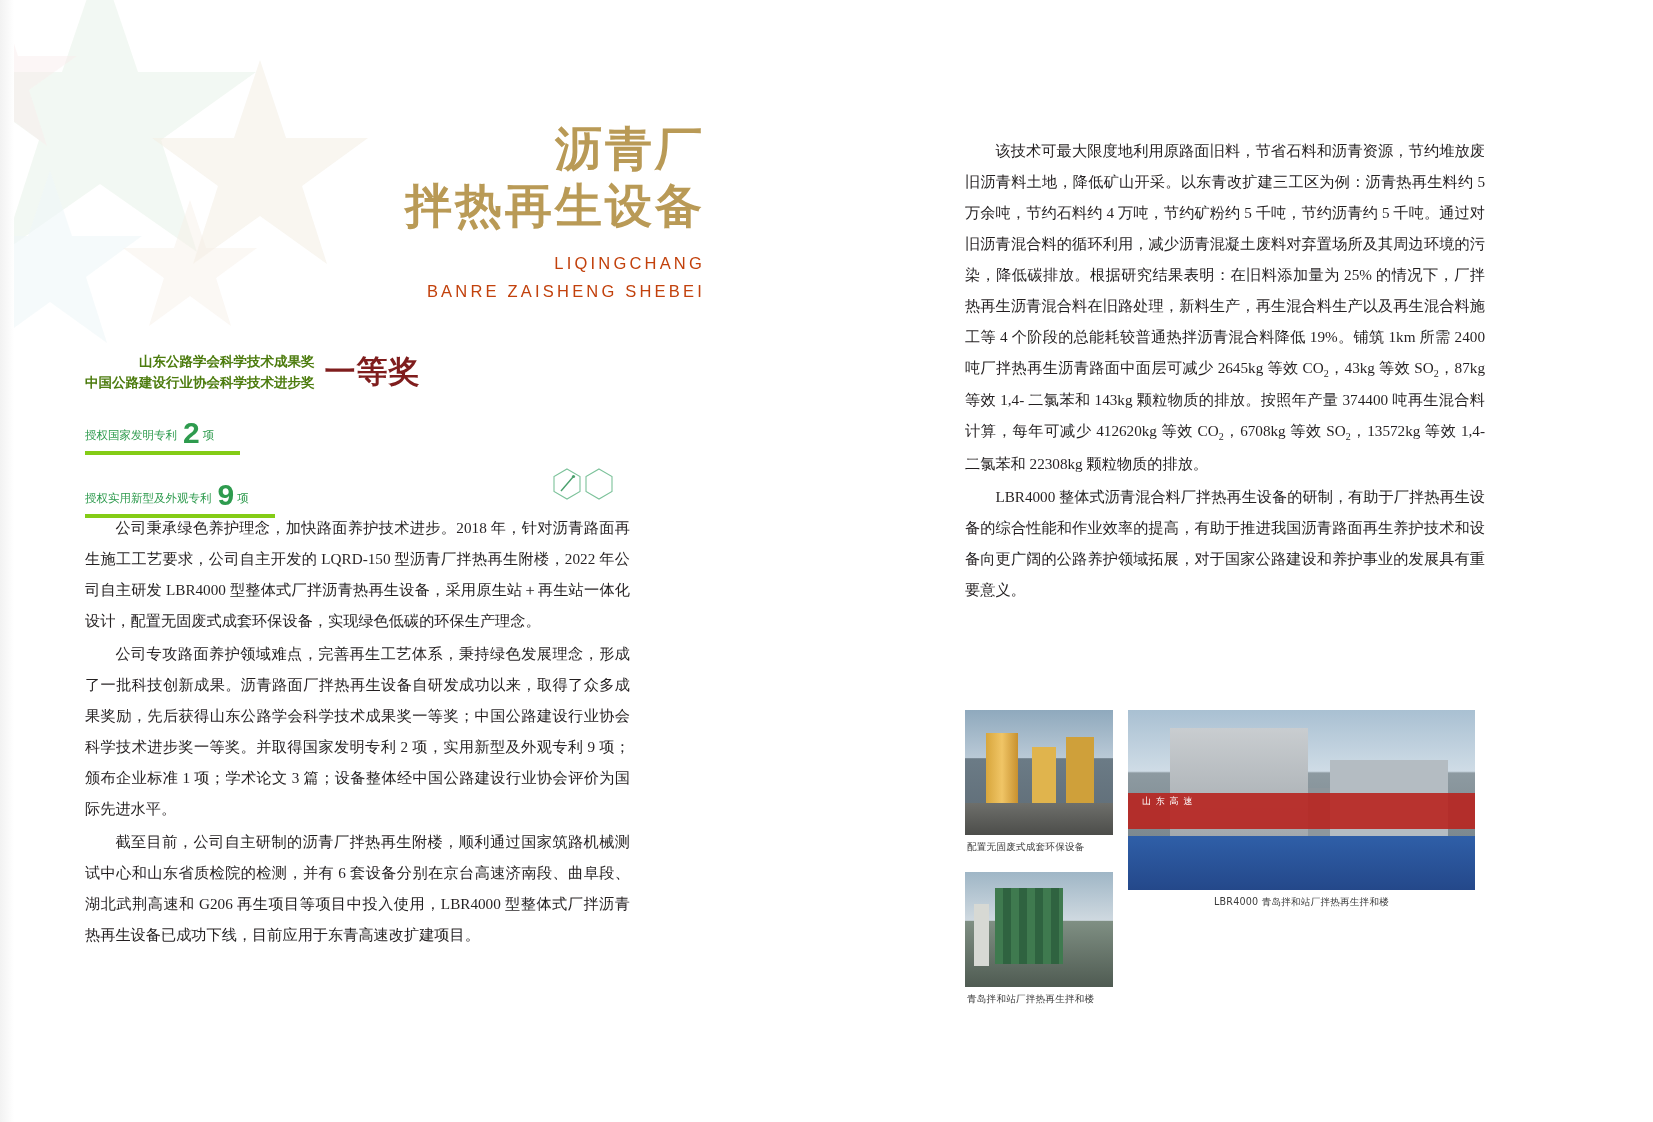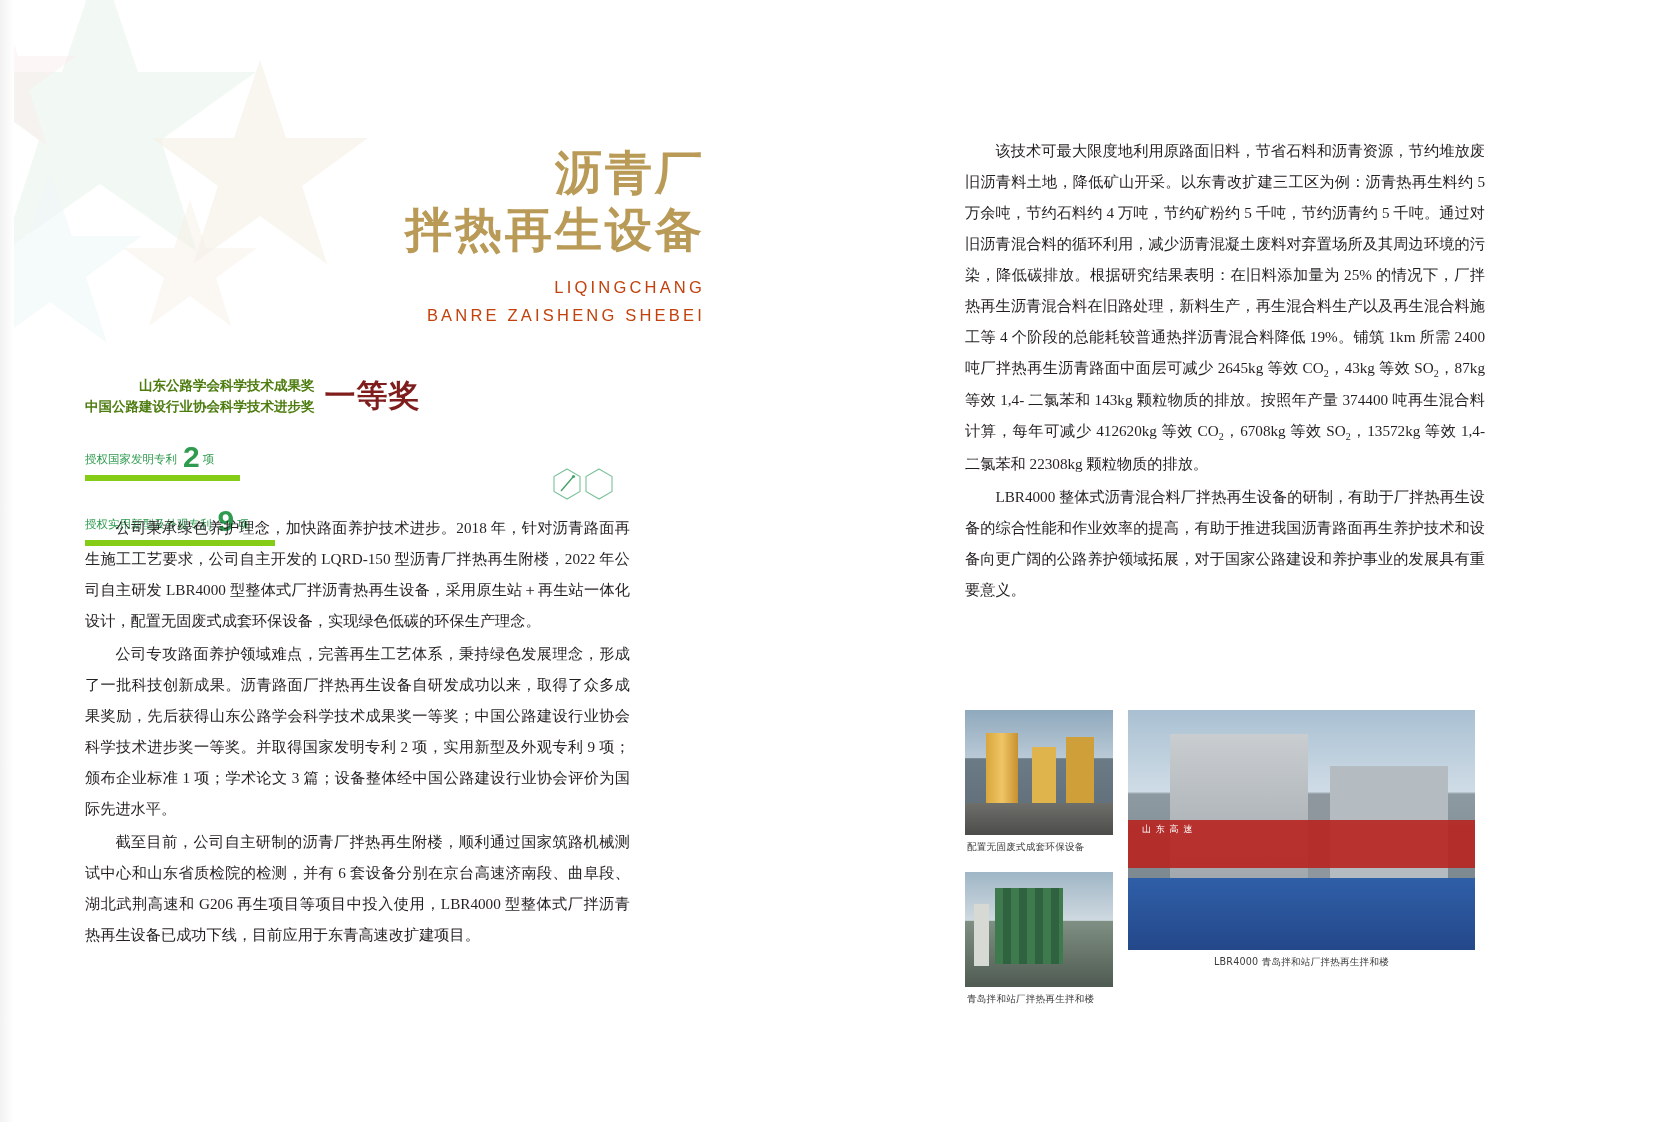--- a/index.html
+++ b/index.html
@@ -31,21 +31,20 @@
     width: 14px;
     background: linear-gradient(to right, #f2f2f2, #ffffff);
   }
 
   
   .left-col {
     position: absolute;
     left: 85px;
     top: 120px;
     width: 620px;
-    margin-top: 24px;
   }
   .title-block {
     text-align: right;
     width: 620px;
   }
   .title-cn {
     font-family: "DejaVu Sans", sans-serif;
     font-weight: bold;
     color: #b99a56;
     font-size: 47px;
@@ -81,21 +80,21 @@
     font-weight: bold;
     color: #7f1d1d;
     font-size: 31px;
     letter-spacing: 1px;
   }
 
   .patent-row {
     margin-top: 26px;
     display: flex;
     align-items: flex-end;
-    border-bottom: 6px solid #84cc16;
+    border-bottom: 4px solid #84cc16;
     width: 155px;
     padding-bottom: 4px;
   }
   .patent-row.wide { width: 190px; }
   .patent-label {
     font-family: "DejaVu Sans", sans-serif;
     color: #2e9b4e;
     font-size: 11.5px;
     padding-bottom: 4px;
   }
@@ -168,21 +167,21 @@
     top: 0;
     width: 347px;
   }
   .ph {
     display: block;
     position: relative;
     overflow: hidden;
   }
   .ph-s { height: 125px; }
   .ph-s2 { height: 115px; margin-top: 18px; }
-  .ph-b { height: 240px; }
+  .ph-b { height: 180px; }
   .caption {
     font-family: "DejaVu Sans", sans-serif;
     font-size: 9.6px;
     color: #3b3b3b;
     margin-top: 6px;
     text-align: center;
     letter-spacing: .2px;
   }
   .caption.left-align { text-align: left; padding-left: 2px;}
 

